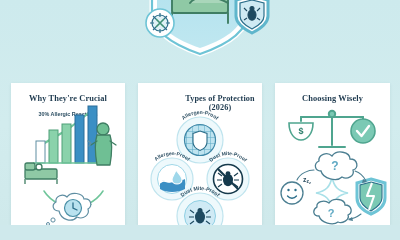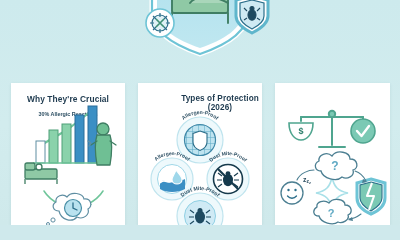--- a/index.html
+++ b/index.html
@@ -19,21 +19,21 @@
   .card{
     position:absolute;top:0;height:142px;background:#ffffff;
     box-shadow:0 1px 3px rgba(40,80,95,.10);
     overflow:hidden;
   }
   .card.c1{left:11px;width:114px;}
   .card.c2{left:138px;width:124px;}
   .card.c3{left:275px;width:115px;}
   .card-title{
     position:absolute;left:0;right:0;top:11px;text-align:center;
-    font-size:8.4px;font-weight:bold;color:#1e3a4f;letter-spacing:.1px;
+    font-size:8.4px;font-weight:bold;color:#1e3a4f;letter-spacing:.1px;font-family:Liberation Serif, serif;
   }
   .card.c2 .card-title{font-size:8.2px;padding-left:40px;}
   .sub-label{
     position:absolute;left:0;right:0;top:28px;text-align:center;
     font-size:5.4px;font-weight:bold;color:#2d4f63;
   }
   .art{position:absolute;left:0;top:0;width:100%;height:100%;}
   .art svg{display:block;}
 </style>
 </head>
@@ -225,20 +225,21 @@
           </text>
           <text font-size="5.2" font-weight="bold" fill="#2d4f63">
             <textPath href="#arcBotB" startOffset="50%" text-anchor="middle">Waterproof</textPath>
           </text>
         </g>
       </svg>
     </div>
   </div>
 
   <div class="card c3">
+    <div class="card-title">Choosing Wisely</div>
     <div class="art">
       <svg width="115" height="142" viewBox="0 0 115 142">
 
         <g stroke="#4fa58f" stroke-width="2" fill="none" stroke-linecap="round">
           <path d="M57 30 L57 62"></path>
           <path d="M44 64 L70 64"></path>
           <path d="M26 34 L88 34"></path>
           <circle cx="57" cy="31" r="3.2" fill="#7bc9b4" stroke="#4fa58f"></circle>
           <path d="M26 34 L26 38 M88 34 L88 38"></path>
         </g>

